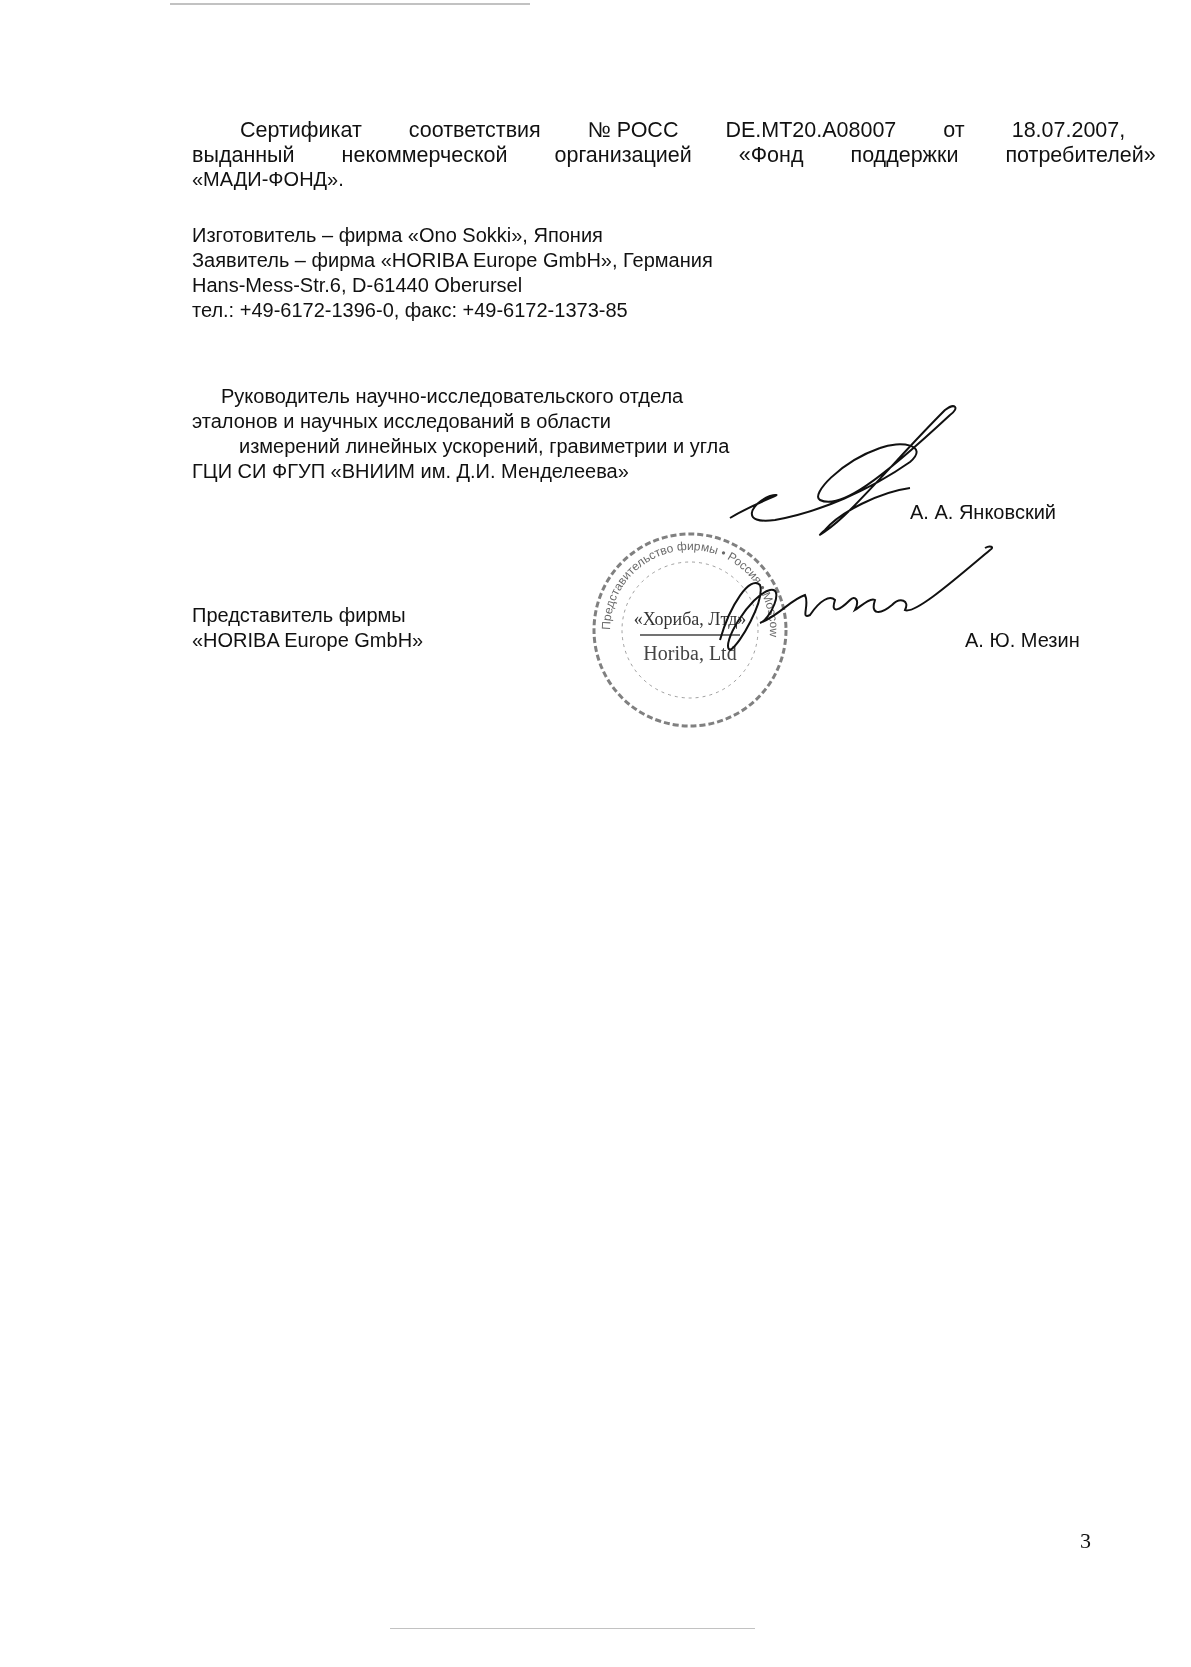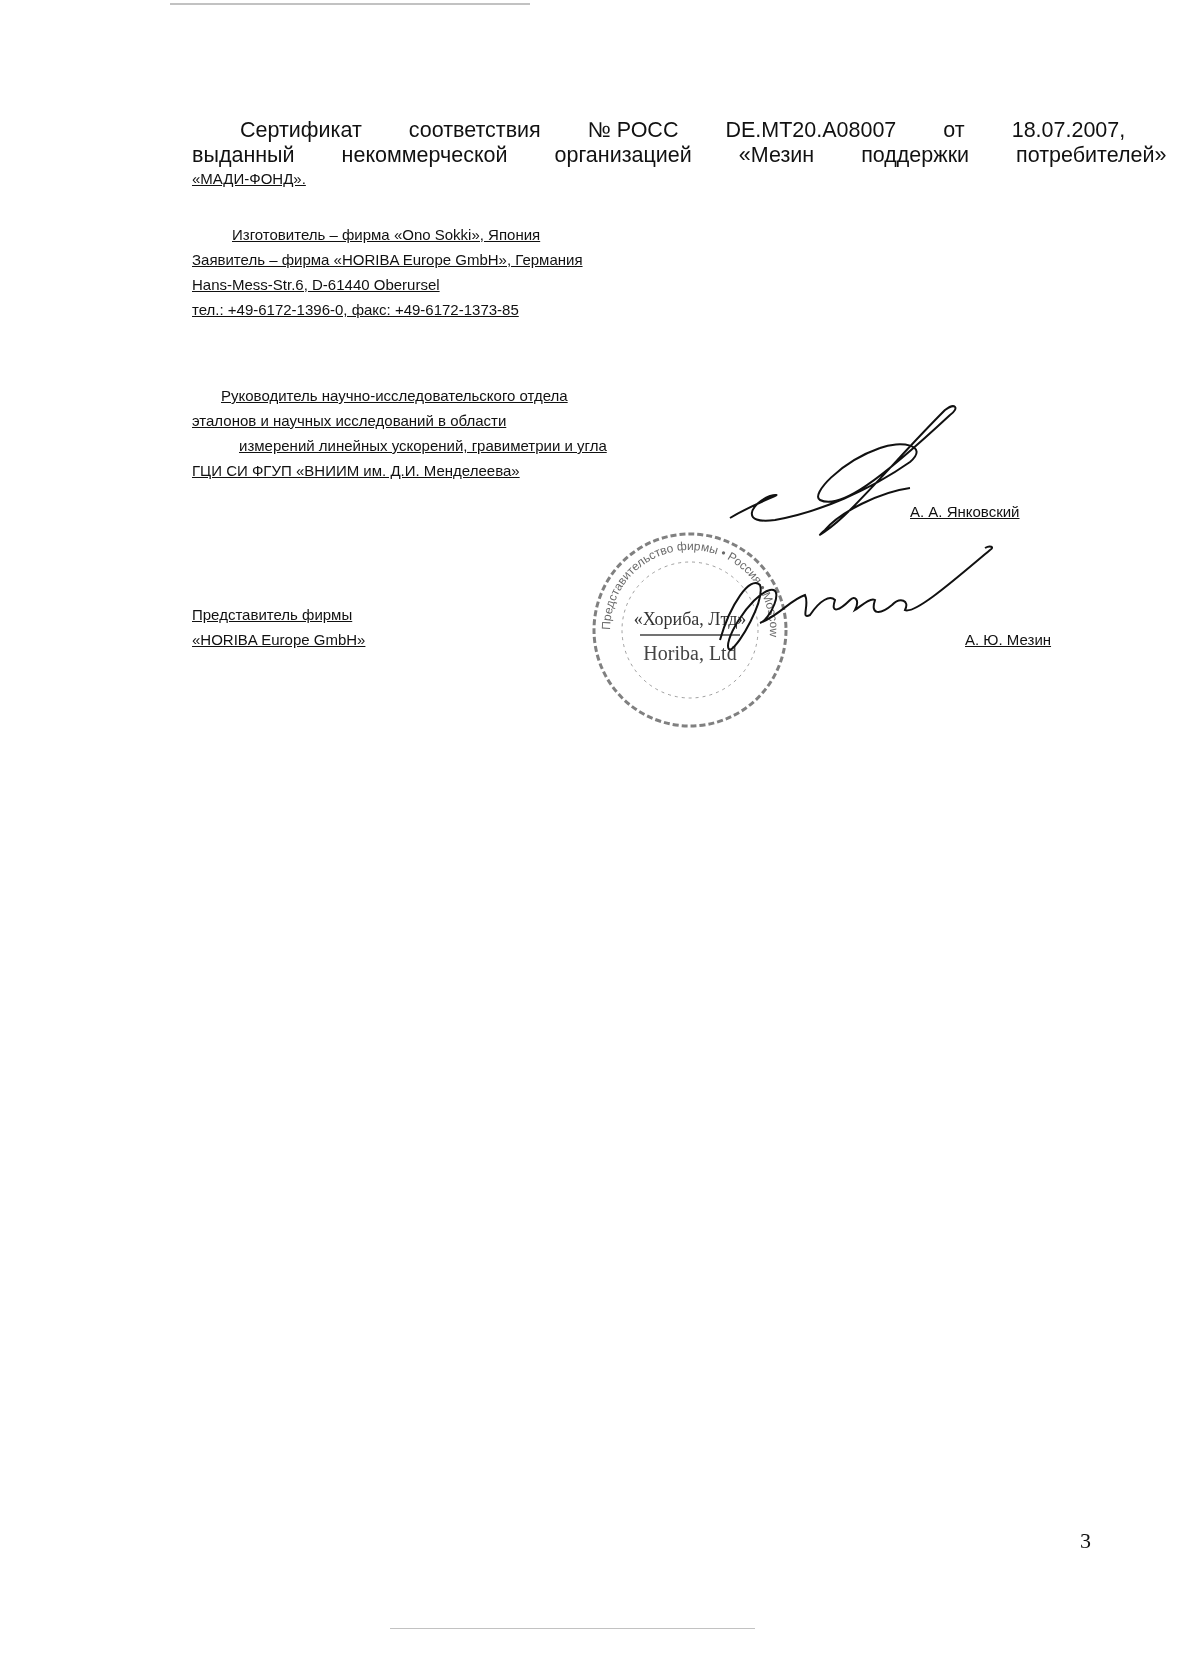--- a/index.html
+++ b/index.html
@@ -1,20 +1,20 @@
 <!DOCTYPE html>
 <html><head>
 <meta charset="utf-8">
 <style>
   html, body { margin: 0; padding: 0; background: #ffffff; }
   body {
     width: 1191px; height: 1667px; position: relative; overflow: hidden;
     font-family: "Liberation Sans", sans-serif; color: #111111;
   }
-  .line { position: absolute; font-size: 15px; line-height: 24px; white-space: nowrap; text-decoration: underline; }
+  .line { position: absolute; font-size: 20px; line-height: 24px; white-space: nowrap; }
   .justify-line { position: absolute; left: 192px; width: 906px; font-size: 21.5px; line-height: 24px; display: flex; justify-content: space-between; white-space: nowrap; gap: 47px; }
   .scan-noise { position: absolute; height: 2px; background: #9a9a9a; opacity: 0.6; }
   .page-number { position: absolute; left: 1080px; top: 1528px; font-family: "Liberation Serif", serif; font-size: 22px; }
   svg { position: absolute; overflow: visible; }
 </style>
 </head>
 <body>
 
 <div class="scan-noise" style="left:170px; top:3px; width:360px;"></div>
 <div class="scan-noise" style="left:390px; top:1628px; width:365px; height:1px;"></div>
@@ -24,28 +24,28 @@
   <span>соответствия</span>
   <span>№ РОСС</span>
   <span>DE.MT20.A08007</span>
   <span>от</span>
   <span>18.07.2007,</span>
 </div>
 <div class="justify-line" style="top:143px;">
   <span>выданный</span>
   <span>некоммерческой</span>
   <span>организацией</span>
-  <span>«Мезин</span>
+  <span>«Фонд</span>
   <span>поддержки</span>
   <span>потребителей»</span>
   <span>ОС</span>
 </div>
 <div class="line" style="left:192px; top:167px;">«МАДИ-ФОНД».</div>
 
-<div class="line" style="left:192px; top:223px;margin-left:40px;">Изготовитель – фирма «Ono Sokki», Япония</div>
+<div class="line" style="left:192px; top:223px;">Изготовитель – фирма «Ono Sokki», Япония</div>
 <div class="line" style="left:192px; top:248px;">Заявитель – фирма «HORIBA Europe GmbH», Германия</div>
 <div class="line" style="left:192px; top:273px;">Hans-Mess-Str.6, D-61440 Oberursel</div>
 <div class="line" style="left:192px; top:298px;">тел.: +49-6172-1396-0, факс: +49-6172-1373-85</div>
 
 <div class="line" style="left:192px; top:384px;margin-left:29px;">Руководитель научно-исследовательского отдела</div>
 <div class="line" style="left:192px; top:409px;">эталонов и научных исследований в области</div>
 <div class="line" style="left:192px; top:434px;margin-left:47px;">измерений линейных ускорений, гравиметрии и угла</div>
 <div class="line" style="left:192px; top:459px;">ГЦИ СИ ФГУП «ВНИИМ им. Д.И. Менделеева»</div>
 <div class="line" style="left:910px; top:459px;margin-top:41px;">А. А. Янковский</div>
 

